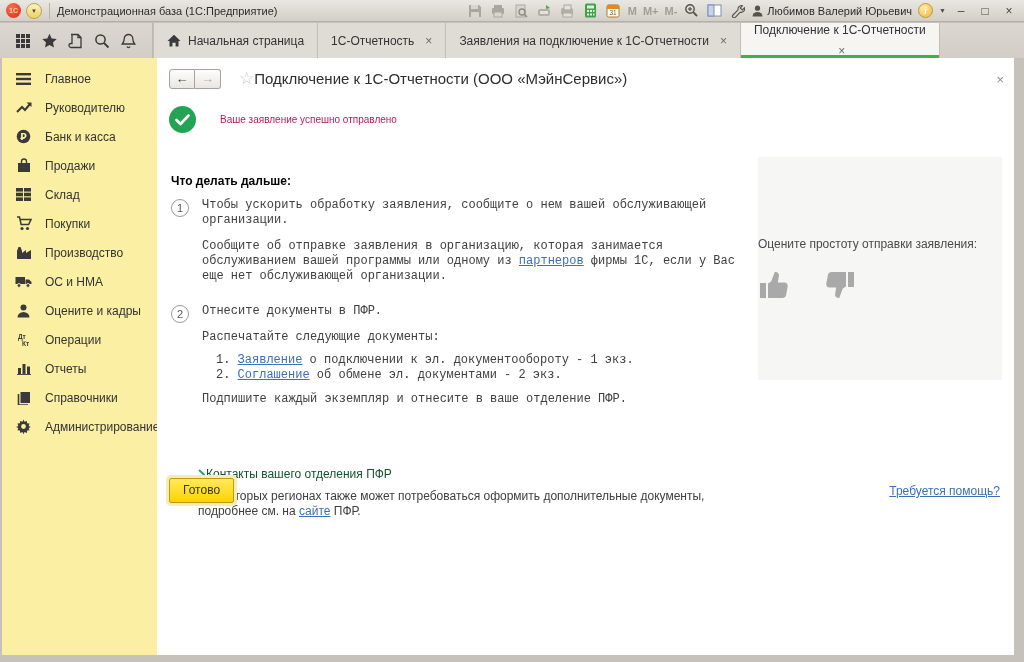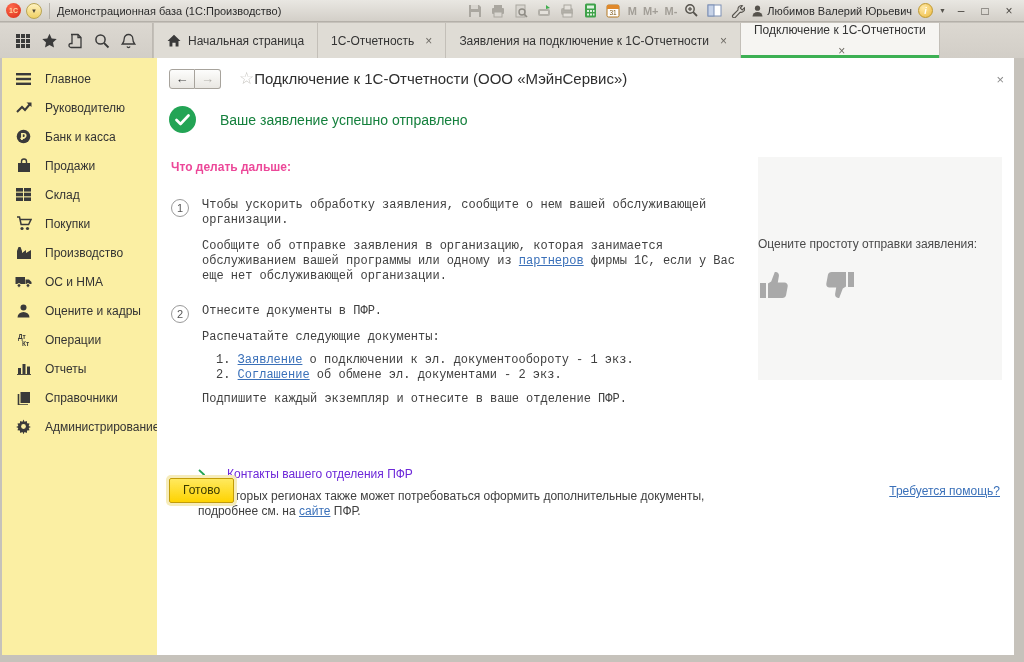--- a/index.html
+++ b/index.html
@@ -59,38 +59,38 @@
     display:flex; align-items:center; justify-content:center; font-size:13px; color:#3f3f3f; }
   .nav-btn.back { border-radius:3px 0 0 3px; }
   .nav-btn.fwd { border-radius:0 3px 3px 0; border-left:none; color:#b3b0aa; }
   .m-star { margin-left:18px; font-size:17px; color:#c9c7c2; }
   .m-title { font-size:15px; color:#2e2e2e; white-space:nowrap; }
   .m-close { position:absolute; top:14px; right:10px; font-size:13px; color:#8a8a8a; }
 
   
   .success { position:absolute; top:48px; left:12px; display:flex; align-items:center; gap:24px; }
   .check-circle { width:27px; height:27px; border-radius:50%; background:#23a455; display:flex; align-items:center; justify-content:center; }
-  .success-text { font-size:14px; color:#15803d; }
-
-  .what-next { position:absolute; top:102px; left:14px; font-weight:bold; color:#ec4899; }
+  .success-text { font-size:10px; color:#be185d; }
+
+  .what-next { position:absolute; top:116px; left:14px; font-weight:bold; color:#000000; }
 
   .step { position:absolute; left:14px; width:575px; display:flex; }
   .step1 { top:140px; }
   .step2 { top:246px; }
   .num-circle { width:18px; height:18px; border-radius:50%; border:1px solid #9a9a9a; color:#555;
     font-size:11px; display:flex; align-items:center; justify-content:center; flex-shrink:0; margin-top:1px; }
   .step-body { margin-left:13px; line-height:15px; color:#404040; width:545px;font-family:Liberation Mono, monospace; }
   .step-body p { margin-bottom:0; }
   .gap8 { margin-top:9px; }
   .gap10 { margin-top:11px; }
   a.lnk { color:#3a70b9; text-decoration:underline; cursor:pointer; }
   .doc-list { margin:8px 0 0 14px; }
   .doc-row { line-height:15px; }
-  .contacts { position:absolute; top:409px; left:41px; display:flex; align-items:center; gap:22px;
-    color:#6d28d9; cursor:pointer; }
+  .contacts { position:absolute; top:409px; left:41px; display:flex; align-items:center; gap:1px;
+    color:#14532d; cursor:pointer; }
   .regions { position:absolute; top:431px; left:41px; width:545px; line-height:15px; color:#404040; }
 
   .done-btn { position:absolute; top:420px; left:12px; padding:4px 13px 5px;
     background:linear-gradient(#ffe95e,#fed301); border:1px solid #c29c08; border-radius:2px;
     box-shadow:0 0 0 3px #f6ecba; font-size:12px; color:#3a3a00; font-family:inherit; cursor:pointer; }
   .help-link { position:absolute; top:426px; right:14px; }
 
   .rating-panel { position:absolute; top:99px; right:12px; width:244px; height:223px; background:#f6f6f5;
     display:flex; flex-direction:column; align-items:flex-start; }
   .rating-prompt { margin-top:80px; font-size:12px; color:#4a4a4a; }
@@ -99,21 +99,21 @@
 </style>
 </head>
 <body>
 
 <div class="app">
 
   <div class="titlebar">
     <div class="logo-1c">1С</div>
     <div class="mainmenu-btn">▼</div>
     <div class="tb-sep"></div>
-    <span class="tb-title">Демонстрационная база  (1С:Производство)</span>
+    <span class="tb-title">Демонстрационная база  (1С:Предприятие)</span>
 
     <div class="tb-right">
       <span class="tb-ico">
         <svg width="14" height="14" viewBox="0 0 14 14">
             <path d="M1 1h10l2 2v10H1z" fill="#aaa7a0"></path>
             <rect x="3" y="8" width="8" height="5" fill="#d9d6d0"></rect>
             <rect x="3" y="1" width="7" height="4" fill="#d9d6d0"></rect>
           </svg>
       </span>
       <span class="tb-ico">

